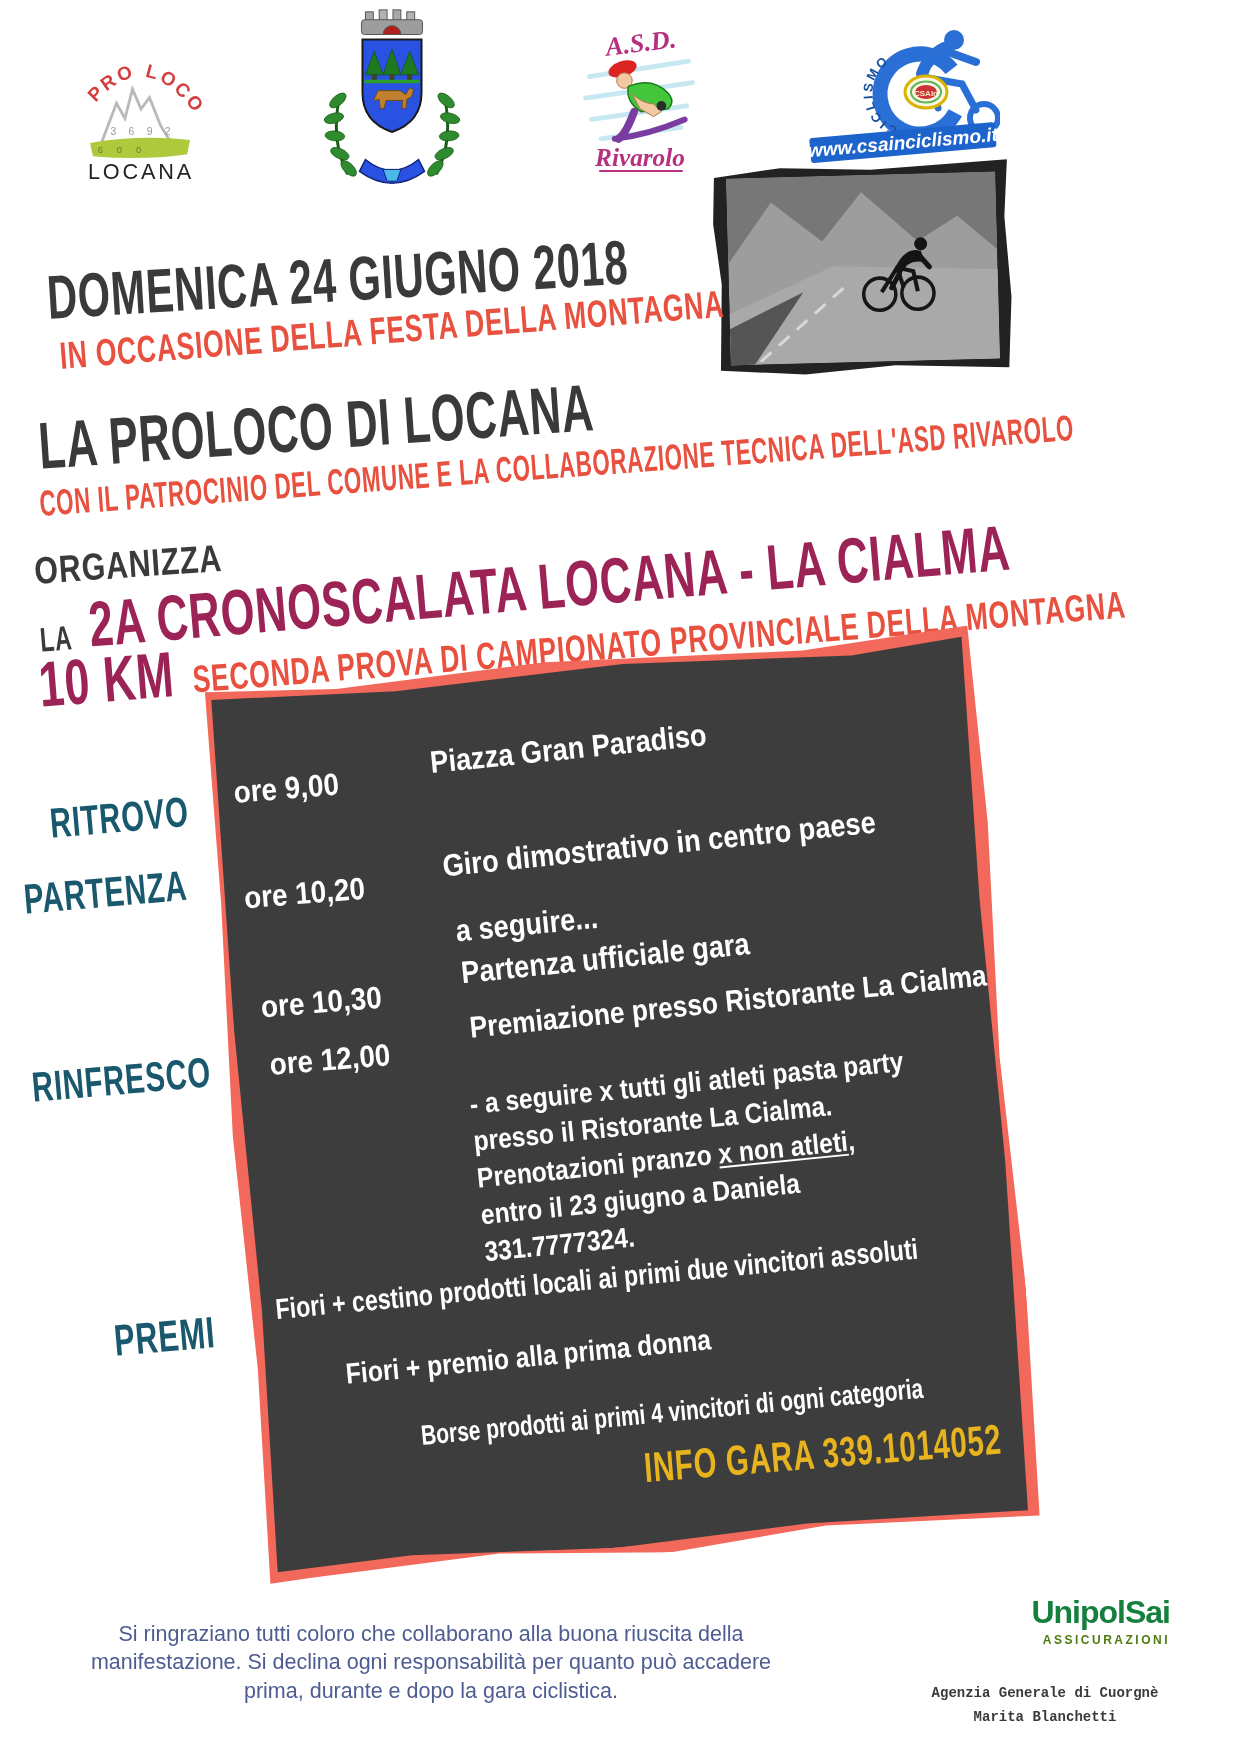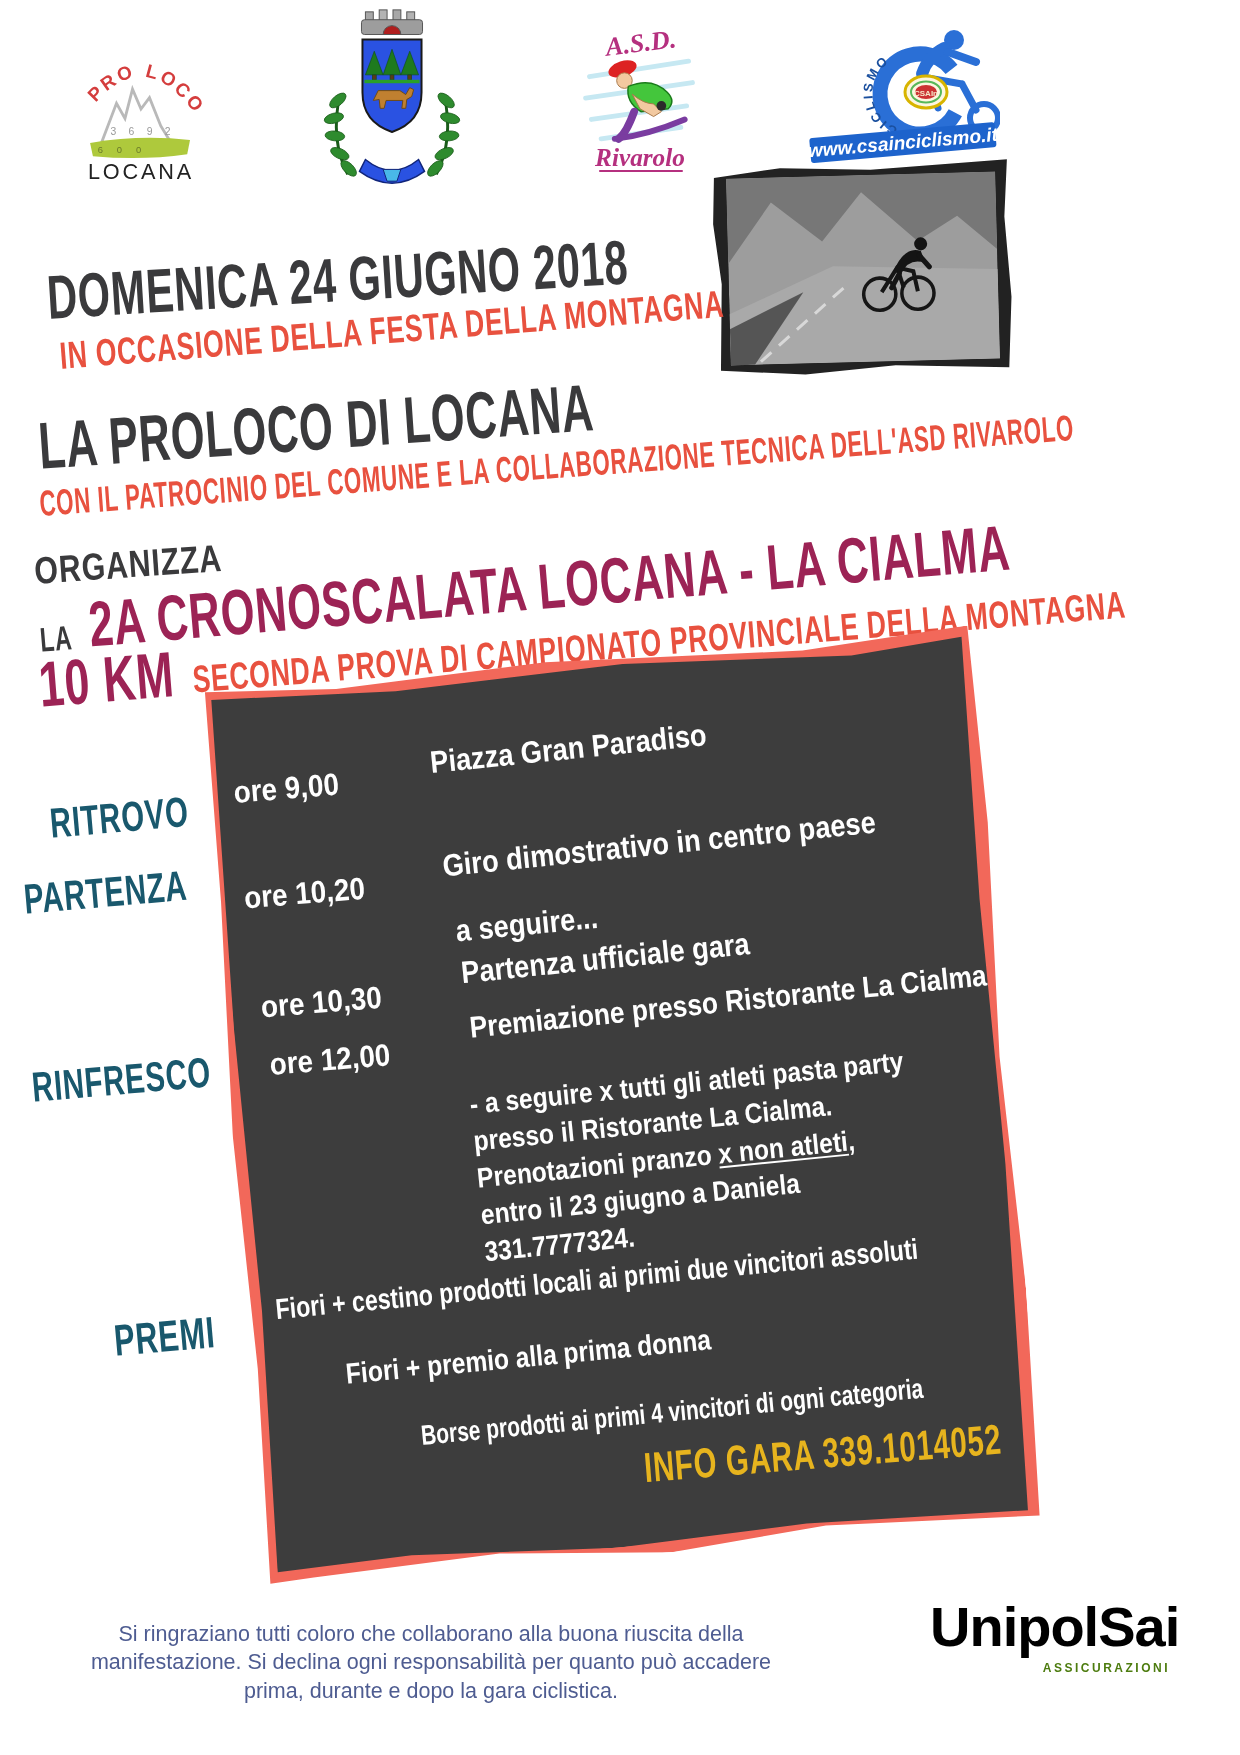--- a/index.html
+++ b/index.html
@@ -20,21 +20,21 @@
   .box-inner{position:absolute;left:9px;top:9px;right:9px;bottom:9px;background:#3d3d3d;
              clip-path:polygon(.8% .5%,25% 1.2%,55% .2%,85% 1.3%,99.6% .2%,99.2% 30%,99.8% 60%,99.1% 99.5%,70% 99%,45% 100%,18% 99%,.3% 99.7%,1% 70%,.3% 38%);}
   .wtxt{color:#ffffff;font-weight:bold;}
   .note{position:absolute;width:500px;color:#fff;font-weight:bold;font-size:28px;
         line-height:1.32;transform-origin:left top;transform:rotate(-1.1deg) scaleX(.88);}
   .note .und{text-decoration:underline;text-decoration-thickness:2px;text-underline-offset:3px;}
   .info-gara{color:#e7b41e;}
   .disclaimer{position:absolute;left:66px;top:1620px;width:730px;text-align:center;
               color:#4e5c91;font-weight:normal;font-size:21.5px;line-height:1.32;}
   .sponsor{position:absolute;left:930px;top:1594px;width:240px;text-align:right;}
-  .sponsor-name{font-size:56px;font-weight:bold;color:#000000;letter-spacing:-1px;}
+  .sponsor-name{font-size:32px;font-weight:bold;color:#15803d;letter-spacing:-1px;}
   .sponsor-sub{font-size:12px;font-weight:bold;color:#4d7c0f;letter-spacing:2.5px;margin-top:2px;}
   .agency{position:absolute;left:880px;top:1682px;width:330px;text-align:center;
           font-family:"Liberation Mono",monospace;font-weight:bold;font-size:14px;color:#3a3a3a;line-height:1.7;}
 </style>
 </head>
 <body>
 
 <div class="poster">
 
   <svg class="abs" style="left:75px;top:36px;" width="132" height="146" viewBox="0 0 140 152">
@@ -216,14 +216,18 @@
 
     <div class="hline stencil info-gara" style="left:385px;top:790px;font-size:42px;transform:scaleX(.7);">INFO GARA 339.1014052</div>
   </div>
 
   <div class="disclaimer">Si ringraziano tutti coloro che collaborano alla buona riuscita della manifestazione. Si declina ogni responsabilità per quanto può accadere prima, durante e dopo la gara ciclistica.</div>
 
   <div class="sponsor">
     <div class="sponsor-name">UnipolSai</div>
     <div class="sponsor-sub">ASSICURAZIONI</div>
   </div>
+  <div class="agency">
+    <div>Agenzia Generale di Cuorgnè</div>
+    <div>Marita Blanchetti</div>
+  </div>
 
 </div>
 
 </body></html>

